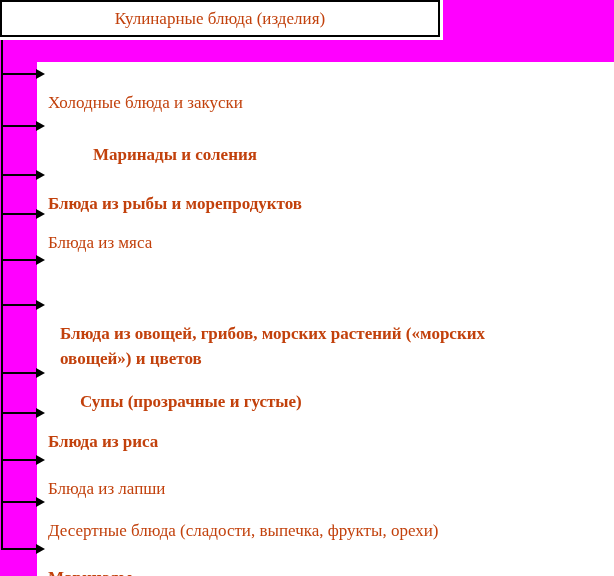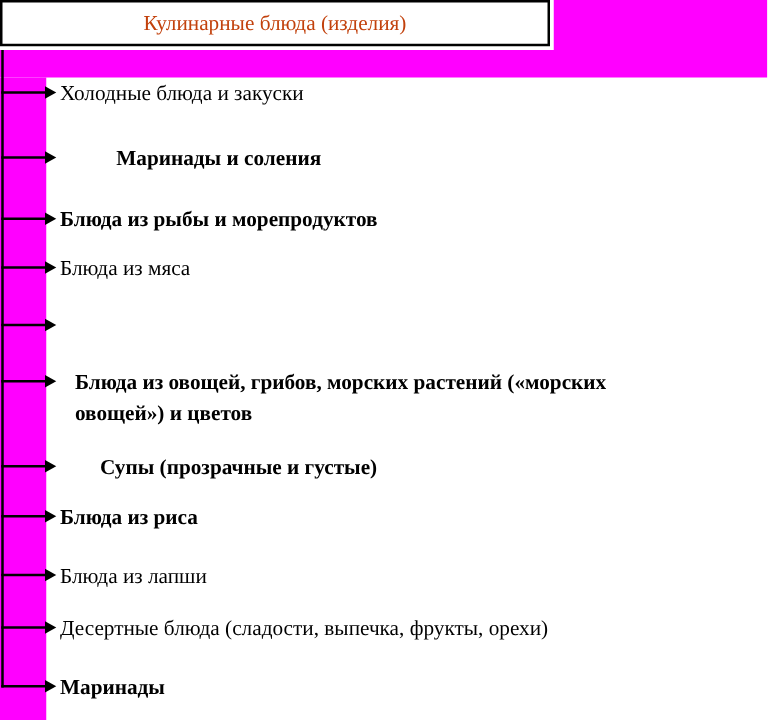--- a/index.html
+++ b/index.html
@@ -72,21 +72,22 @@
     border-top: 5px solid transparent;
     border-bottom: 5px solid transparent;
     border-left: 9px solid #000000;
   }
   .item-label {
     display: block;
     margin-left: 48px;
     max-width: 500px;
     font-size: 17px;
     line-height: 25px;
-    color: #000000;
+    color: #c2410c;
+    margin-top: 28px;
   }
 </style>
 </head>
 <body>
 
 <div class="canvas" style="--magenta: #FF00FF;">
   <div class="header-band"></div>
   <div class="left-column"></div>
   <div class="spine"></div>
   <div class="title-box-outer">

